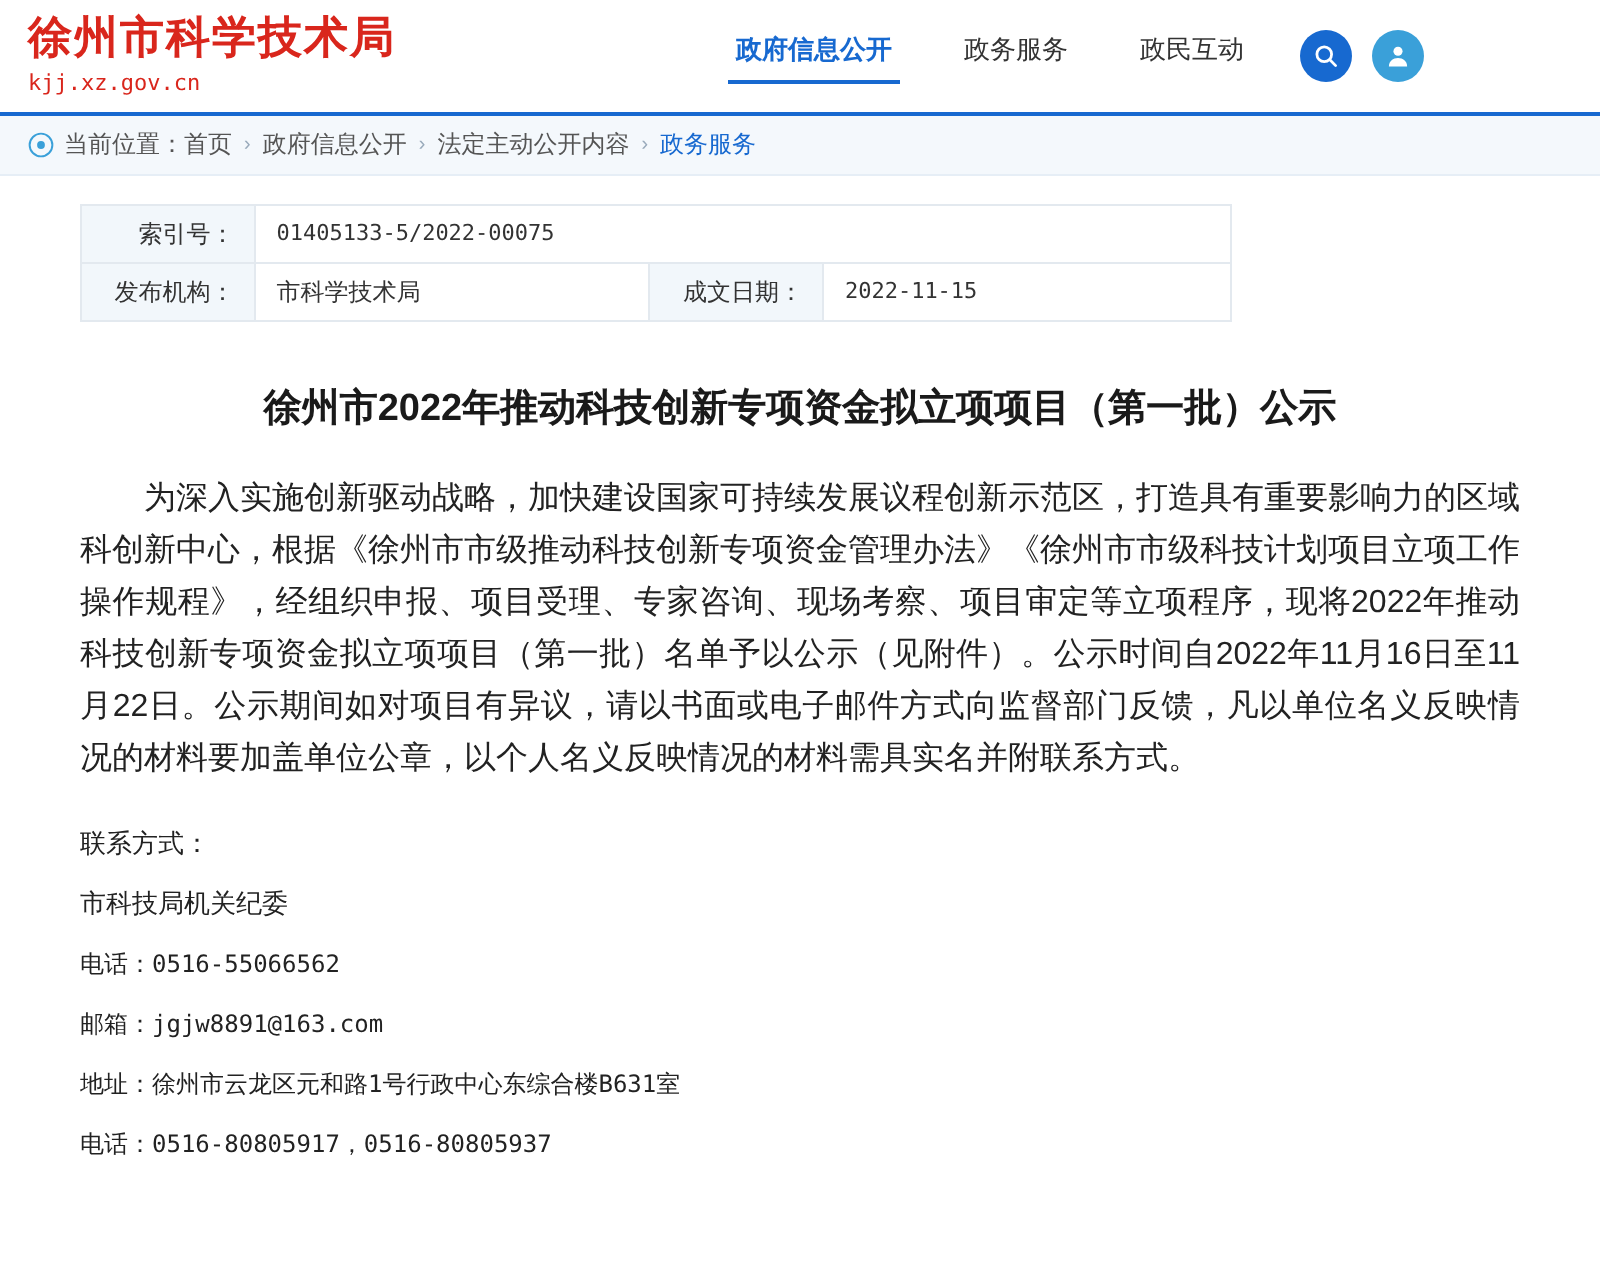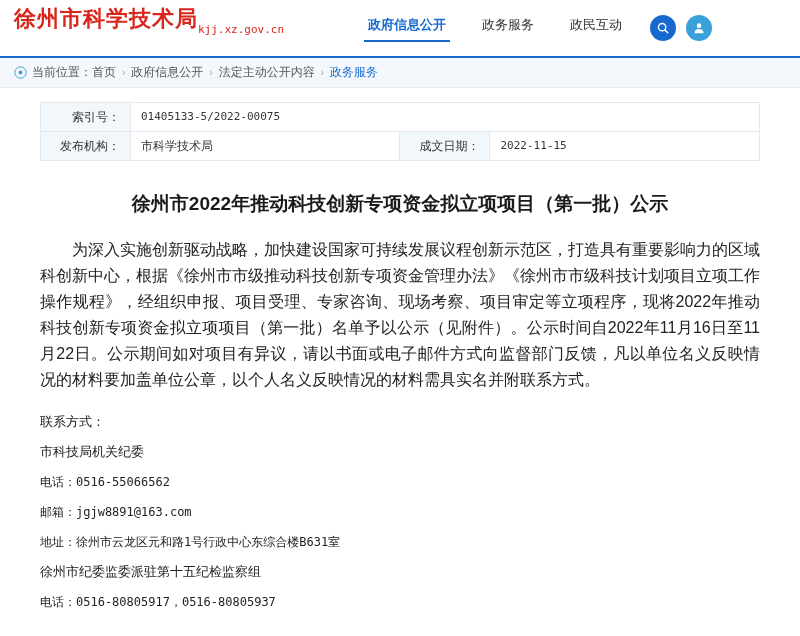--- a/index.html
+++ b/index.html
@@ -16,33 +16,33 @@
 
   
   .header {
     position: relative;
     height: 56px;
     background: #ffffff;
     display: flex;
     align-items: flex-start;
     padding: 6px 0 0 14px;
   }
-  .brand { display: flex; }
+  .brand { display: flex; flex-direction: column; }
   .brand-title {
     font-size: 22px;
     font-weight: bold;
     color: #d9261c;
     letter-spacing: 1px;
     line-height: 26px;
     font-family: "Liberation Serif", serif;
   }
   .brand-url {
     font-size: 11px;
     color: #d9261c;
-    margin-top: 17px;
+    margin-top: 3px;
     font-family: "DejaVu Sans Mono", monospace;
   }
   .nav {
     position: absolute;
     left: 350px;
     top: 12px;
     display: flex;
     gap: 0px;
     align-items: center;
   }
@@ -94,21 +94,21 @@
   .crumb-pin { margin-right: 5px; display: inline-flex; }
   .crumb-sep { color: #9ab; margin: 0 6px; font-size: 10px; }
   .crumb-link { color: #555; cursor: pointer; }
   .crumb-link.current { color: #1769d0; }
 
   
   .content {
     padding: 0 40px;
   }
   .info-table {
-    width: 720px;
+    width: 576px;
     margin: 14px 0 0 0;
     border-collapse: collapse;
     font-size: 12px;
     color: #333;
   }
   .info-table td {
     border: 1px solid #e3e9ef;
     padding: 6px 10px;
     height: 26px;
     line-height: 16px;
@@ -222,16 +222,15 @@
 
   <h1 class="article-title">徐州市2022年推动科技创新专项资金拟立项项目（第一批）公示</h1>
 
   <p class="para">为深入实施创新驱动战略，加快建设国家可持续发展议程创新示范区，打造具有重要影响力的区域科创新中心，根据《徐州市市级推动科技创新专项资金管理办法》《徐州市市级科技计划项目立项工作操作规程》，经组织申报、项目受理、专家咨询、现场考察、项目审定等立项程序，现将2022年推动科技创新专项资金拟立项项目（第一批）名单予以公示（见附件）。公示时间自2022年11月16日至11月22日。公示期间如对项目有异议，请以书面或电子邮件方式向监督部门反馈，凡以单位名义反映情况的材料要加盖单位公章，以个人名义反映情况的材料需具实名并附联系方式。</p>
 
   <p class="line">联系方式：</p>
   <p class="line">市科技局机关纪委</p>
   <p class="line mono">电话：0516-55066562</p>
   <p class="line mono">邮箱：jgjw8891@163.com</p>
   <p class="line mono">地址：徐州市云龙区元和路1号行政中心东综合楼B631室</p>
-  <p class="line">徐州市纪委监委派驻第十五纪检监察组</p>
   <p class="line mono">电话：0516-80805917，0516-80805937</p>
 
 </div>
 
 </body></html>

